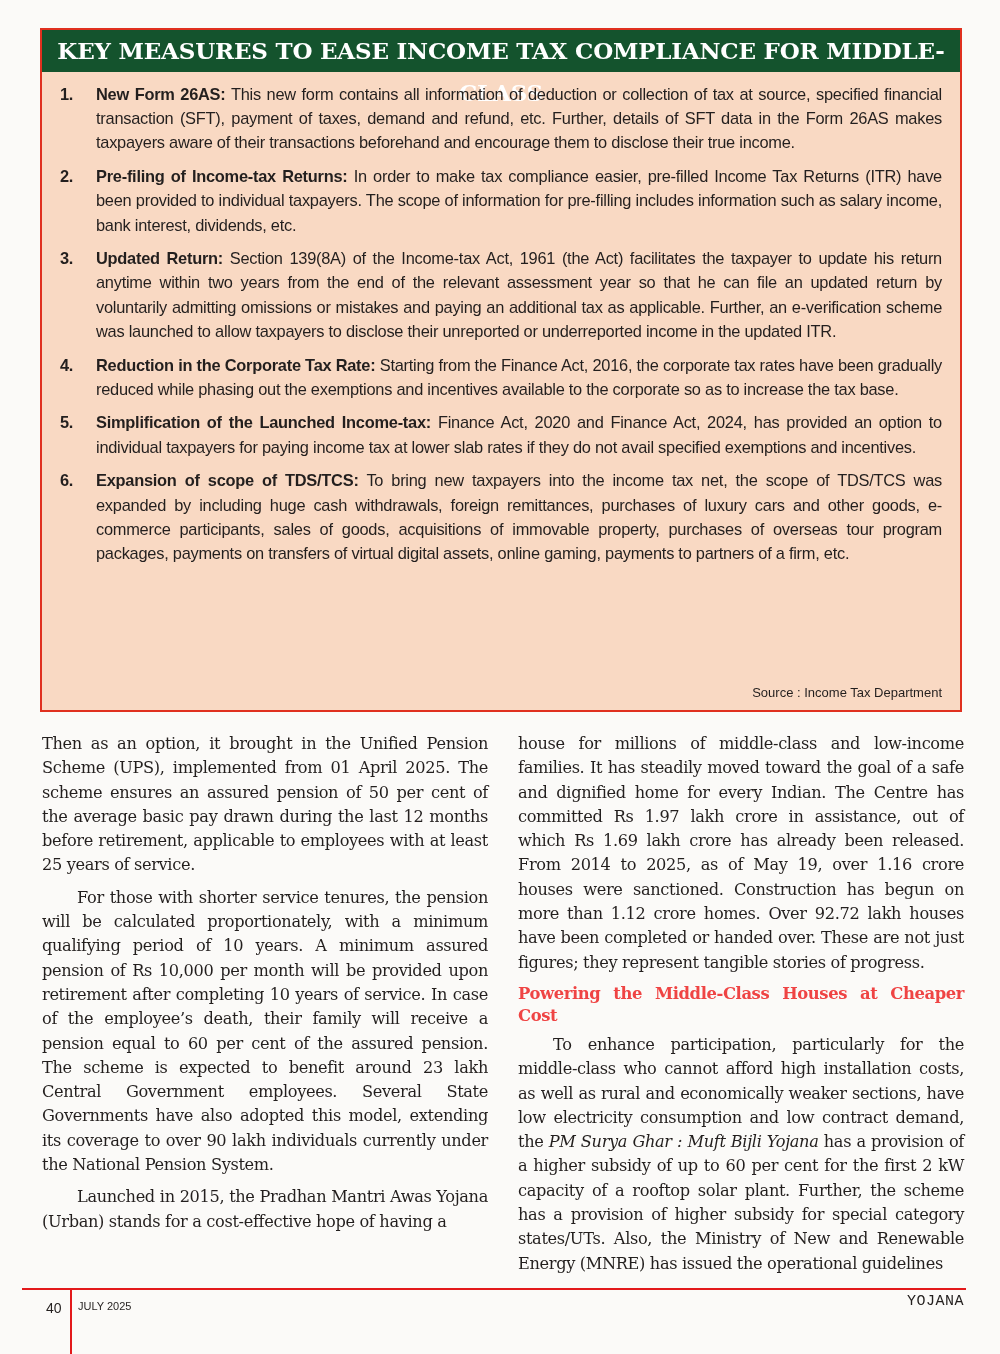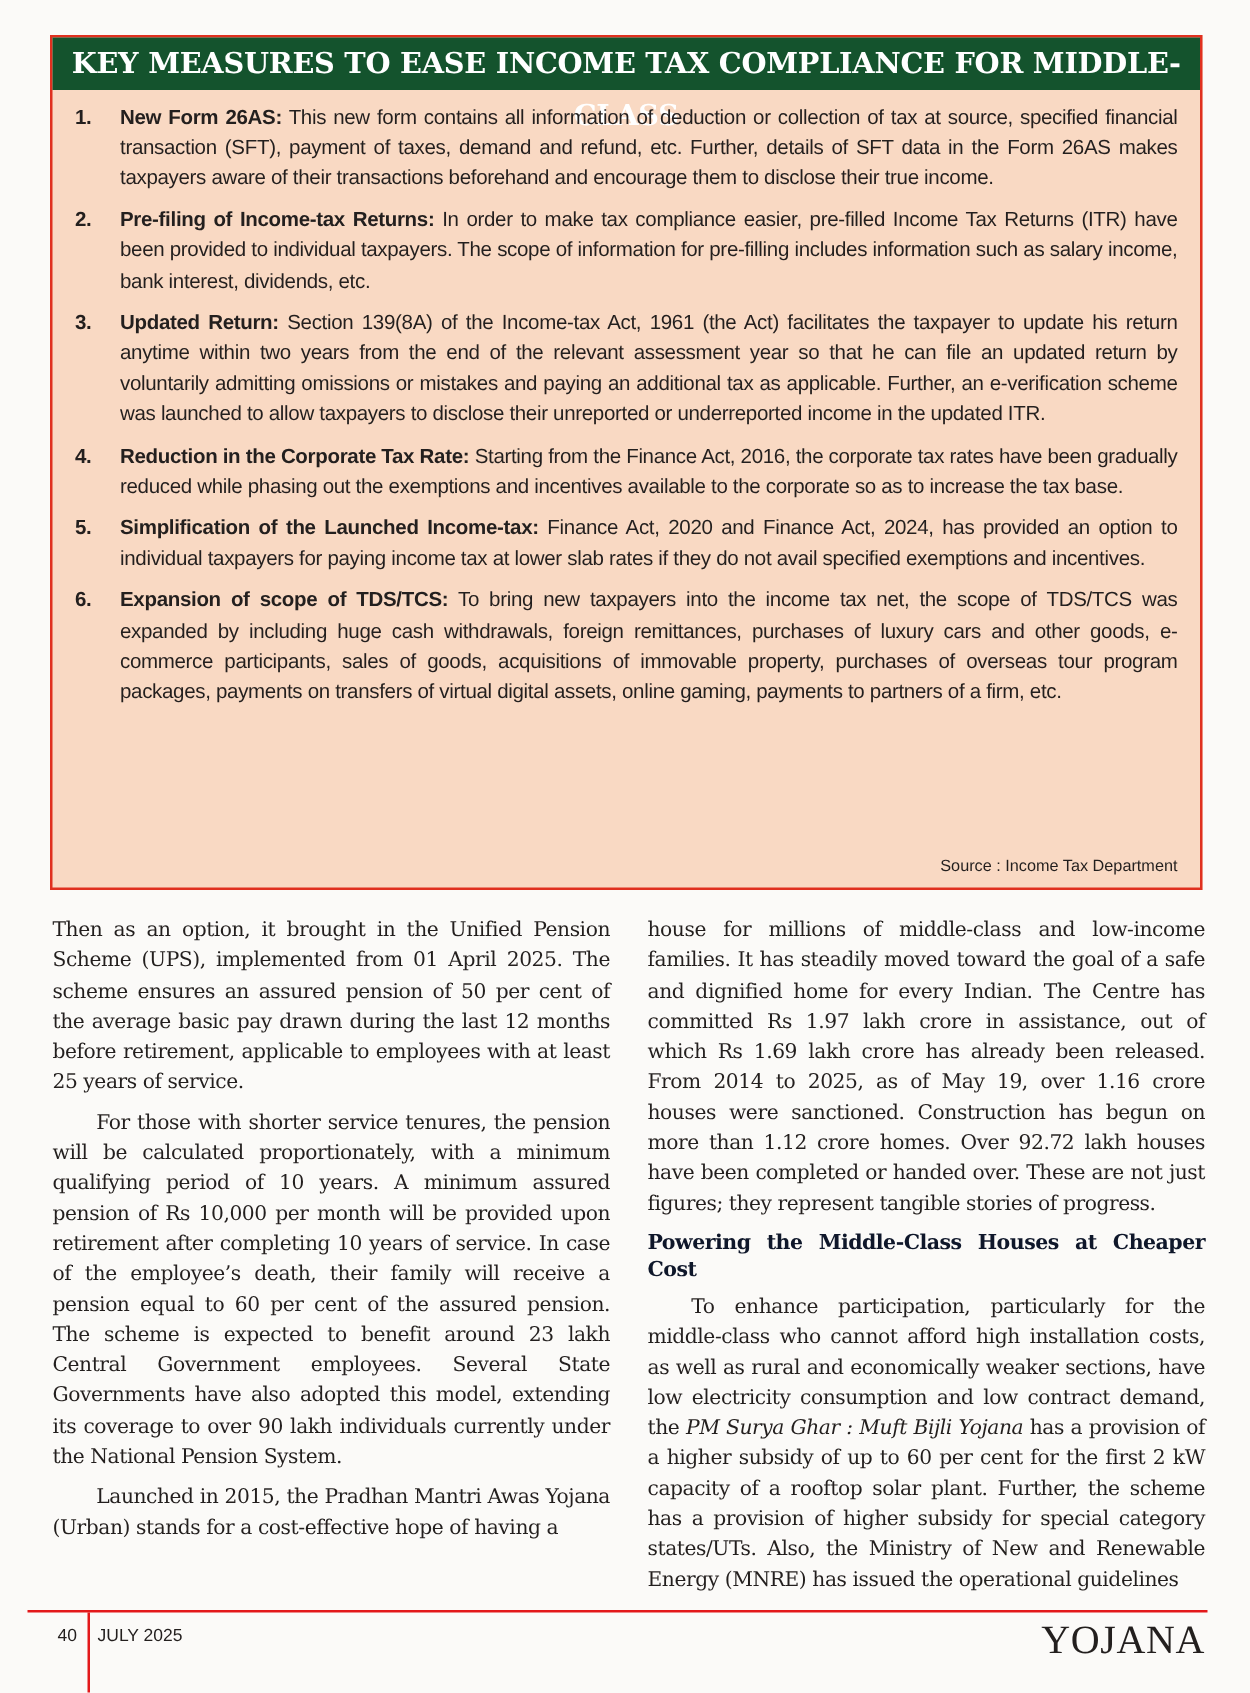--- a/index.html
+++ b/index.html
@@ -55,45 +55,45 @@
     font-size: 16.2px; line-height: 24.3px;
     text-align: justify;
     letter-spacing: -0.35px;
   }
   .col-left { left: 42px; }
   .col-right { left: 518px; }
   .col p { margin: 0 0 8px 0; }
   .col p.indent { text-indent: 35px; }
   .col h3 {
     margin: 6px 0 6px 0;
-    color: #0f172a;
+    color: #ef4444;
     font-weight: bold;
     font-size: 16.4px;
     line-height: 22px;
     letter-spacing: -0.4px;
   }
   .footer-line {
     position: absolute; left: 22px; right: 34px; top: 1288px; height: 2px;
     background: #e3191b;
   }
   .footer-vline {
     position: absolute; left: 70px; top: 1290px; width: 2px; height: 64px;
     background: #e3191b;
   }
   .page-num {
     position: absolute; left: 46px; top: 1300px;
     font-family: "Liberation Sans", sans-serif; font-size: 14px;
   }
   .issue {
     position: absolute; left: 78px; top: 1300px;
-    font-family: "Liberation Sans", sans-serif; font-size: 14px; text-align: center;
+    font-family: "Liberation Sans", sans-serif; font-size: 11px; text-align: center;
   }
   .brand {
     position: absolute; right: 36px; top: 1293px;
-    font-family: Liberation Serif, serif; font-size: 32px; letter-spacing: 0.5px;
+    font-family: Liberation Mono, monospace; font-size: 15px; letter-spacing: 0.5px;
   }
 </style>
 </head>
 <body>
 
 <div class="box">
   <div class="box-header">KEY MEASURES TO EASE INCOME TAX COMPLIANCE FOR MIDDLE-CLASS</div>
   <ol class="measures">
     <li class="measure">
       <span class="measure-num">1.</span>

